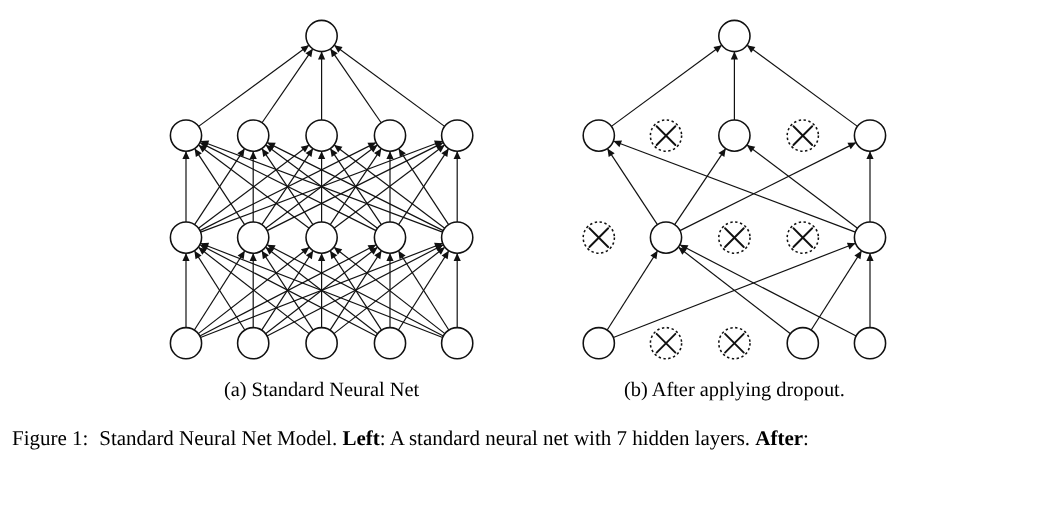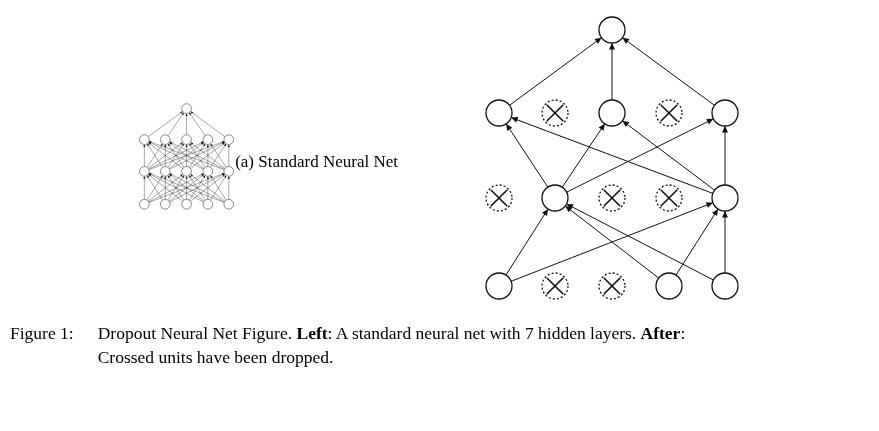--- a/index.html
+++ b/index.html
@@ -17,21 +17,21 @@
     height: 431px;
     background: #fff;
   }
   .diagrams {
     display: flex;
     padding-top: 8px;
   }
   .net-col {
     width: 260px;
     display: flex;
-    flex-direction: row;
+    flex-direction: column;
     align-items: center;
   }
   .net-col.a { margin-left: 138px; }
   .net-col.b { margin-left: 84px; }
   svg.net { display: block; }
   .edge {
     stroke: #111;
     stroke-width: 1;
     fill: none;
   }
@@ -55,21 +55,21 @@
   }
   .caption {
     display: flex;
     align-items: flex-start;
     margin: 18px 8px 0 10px;
     font-size: 17.5px;
     line-height: 1.38;
   }
   .caption-label {
     white-space: nowrap;
-    margin-right: 24px;
+    margin-right: 9px;
   }
   .caption-text { flex: 1; }
   .caption-line span.bold { font-weight: bold; }
 </style>
 </head>
 <body>
 
 <div class="page">
 
   <div class="diagrams">
@@ -264,24 +264,24 @@
             <line x1="179.2" y1="97.2" x2="194.8" y2="112.8" class="cross"></line>
             <line x1="179.2" y1="112.8" x2="194.8" y2="97.2" class="cross"></line>
           </g>
           <g>
             <circle cx="243" cy="105" r="13" class="node"></circle>
           </g>
           <g>
             <circle cx="130" cy="22" r="13" class="node"></circle>
           </g>
         </svg>
+      <div class="subcaption">(b) After applying dropout.</div>
     </div>
   </div>
 
   <div class="caption">
     <div class="caption-label">Figure 1:</div>
     <div class="caption-text">
-        <div class="caption-line"><span>Dropout Neural Net Figure. </span><span class="bold">Left</span><span>: A standard neural net with 7 hidden layers. </span><span class="bold">After</span><span>:</span></div>
-        <div class="caption-line"><span>Crossed units have been dropped.</span></div>
+        <div class="caption-line"><span>Standard Neural Net Model. </span><span class="bold">Left</span><span>: A standard neural net with 7 hidden layers. </span><span class="bold">After</span><span>:</span></div>
       </div>
   </div>
 
 </div>
 
 </body></html>

